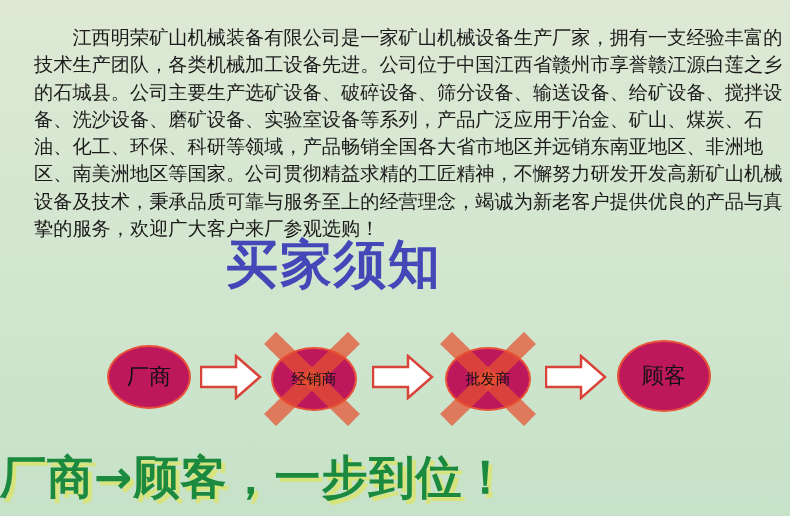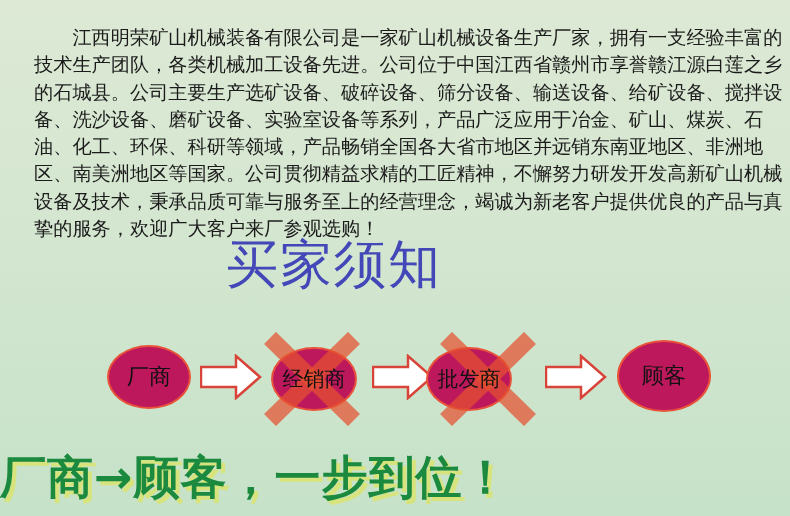--- a/index.html
+++ b/index.html
@@ -10,32 +10,32 @@
       position: relative;
     }
     .intro {
       position: absolute; left: 18px; top: 8px; width: 762px;
       font-size: 19.2px; line-height: 27.3px; color: #1b1b1b;
       text-indent: 2em; letter-spacing: 0px;
       margin: 16px;
     }
     .title {
       position: absolute; left: 0; width: 668px; top: 232px;
-      text-align: center; font-size: 52px; font-weight: normal;
+      text-align: center; font-size: 52px; font-weight: bold;
       color: #4347b8; letter-spacing: 2px; line-height: 64px;
     }
     .flow { position: absolute; left: 0; top: 0; width: 790px; height: 516px; }
     .node {
       position: absolute; border-radius: 50%;
       background: #be185d; border: 2.5px solid #e9523a;
       display: flex; align-items: center; justify-content: center;
       color: #111; box-sizing: border-box;
     }
     .node.big { font-size: 22px; }
-    .node.small { font-size: 21px; }
+    .node.small { font-size: 15px; }
     .node span { position: relative; z-index: 3; }
     .cross {
       position: absolute; pointer-events: none;
     }
     .arrow { position: absolute; }
     .slogan {
       position: absolute; left: 0; width: 790px; top: 446px;
       font-size: 46px; font-weight: bold;
       color: #1b8a3e; letter-spacing: 1px; line-height: 62px;
       text-shadow: 4px 4px 0 #d7e37c;
@@ -65,21 +65,21 @@
     <g stroke="#e4502f" stroke-opacity="0.72" stroke-width="17" stroke-linecap="butt">
       <line x1="6" y1="6" x2="90" y2="88"></line>
       <line x1="90" y1="6" x2="6" y2="88"></line>
     </g>
   </svg>
 
   <svg class="arrow" style="left:372px; top:354px;" width="62" height="46" viewBox="0 0 62 46">
     <polygon points="1,13 36,13 36,2 60,23 36,44 36,33 1,33" fill="#ffffff" stroke="#d9443a" stroke-width="2.5"></polygon>
   </svg>
 
-  <div class="node small" style="left:426px; top:347px; width:86px; height:64px;justify-content:center;">
+  <div class="node small" style="left:445px; top:347px; width:86px; height:64px;justify-content:center;">
     <span>批发商</span>
   </div>
   <svg class="cross" style="left:440px; top:332px;" width="96" height="94" viewBox="0 0 96 94">
     <g stroke="#e4502f" stroke-opacity="0.72" stroke-width="17" stroke-linecap="butt">
       <line x1="6" y1="6" x2="90" y2="88"></line>
       <line x1="90" y1="6" x2="6" y2="88"></line>
     </g>
   </svg>
 
   <svg class="arrow" style="left:545px; top:354px;" width="62" height="46" viewBox="0 0 62 46">

